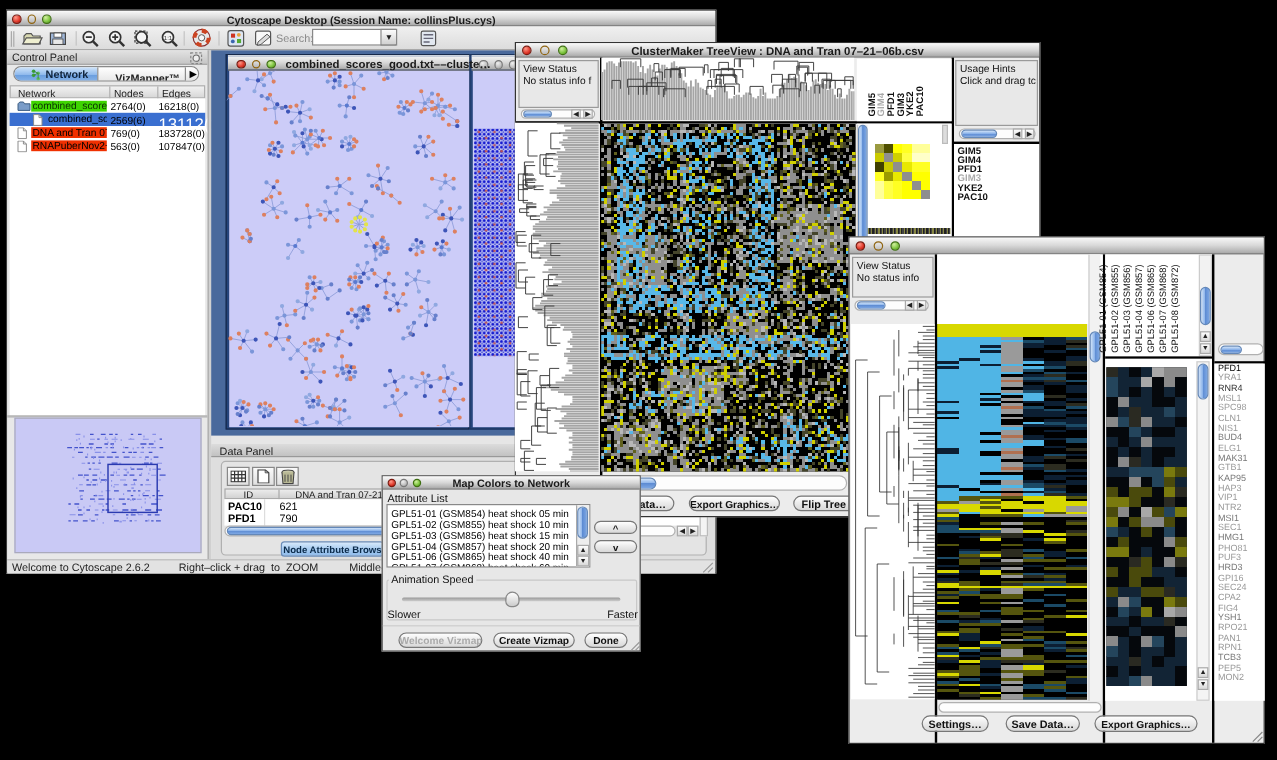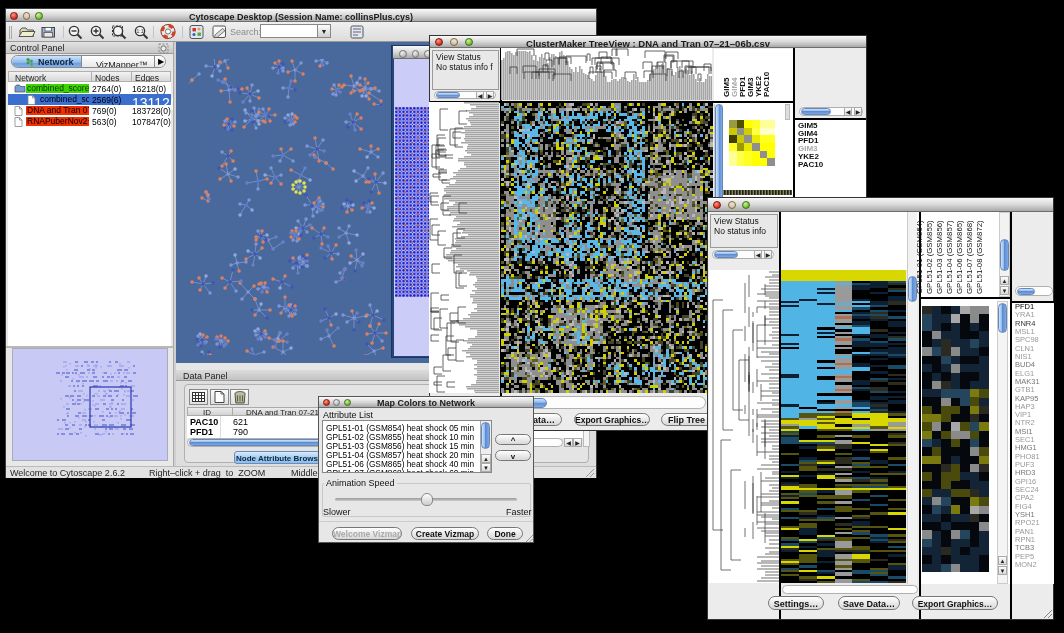--- a/index.html
+++ b/index.html
@@ -92,21 +92,21 @@
           <div class="abs" style="left:0;top:0;width:70px;height:13px;background:linear-gradient(180deg,#cfe4fa,#8db8ec 50%,#6a9ede 51%,#8db8ec);border-right:1px solid #8a8a8a">
             <svg class="abs" style="left:13px;top:1px" width="10" height="11">
               <circle cx="3" cy="2.4" r="1.5" fill="#3aa03a"></circle>
               <circle cx="3" cy="5.8" r="1.5" fill="#3aa03a"></circle>
               <circle cx="6.8" cy="4" r="1.5" fill="#60c060"></circle>
               <circle cx="6.8" cy="8.6" r="1.5" fill="#60c060"></circle>
               <path d="M3 2.4 L6.8 4 L3 5.8 M6.8 4 V8.6" stroke="#3a883a" stroke-width=".7" fill="none"></path>
             </svg>
             <span style="position:absolute;left:26px;top:1px;font-size:9px;font-weight:bold;color:#10243c">Network</span>
           </div>
-          <span style="position:absolute;left:84px;top:4px;font-size:9px;font-weight:normal;color:#222">VizMapper™</span>
+          <span style="position:absolute;left:84px;top:4px;font-size:9px;font-weight:bold;color:#222">VizMapper™</span>
           <div class="abs" style="left:142px;top:0;width:13px;height:13px;border-left:1px solid #8a8a8a;background:linear-gradient(180deg,#fff,#e0e0e0)">
             <span style="position:absolute;left:3px;top:1px;font-size:8px;color:#000">▶</span>
           </div>
         </div>
         <div class="abs" style="left:2px;top:29px;width:163px;height:11px;background:linear-gradient(180deg,#f2f2f2,#d8d8d8);border:1px solid #b0b0b0;font-size:8.5px;color:#222">
           <span class="abs" style="left:6px;top:1px">Network</span>
           <span class="abs" style="left:86px;top:1px">Nodes</span>
           <span class="abs" style="left:126px;top:1px">Edges</span>
           <div class="abs" style="left:82px;top:0;width:1px;height:11px;background:#b0b0b0"></div>
           <div class="abs" style="left:122px;top:0;width:1px;height:11px;background:#b0b0b0"></div>
@@ -162,20 +162,29 @@
                 <pattern id="dotsr" width="13" height="11" patternUnits="userSpaceOnUse">
                   <circle cx="4" cy="3" r="1.1" fill="#cc5544"></circle>
                   <circle cx="10" cy="8" r="1.1" fill="#cc5544"></circle>
                 </pattern>
               </defs>
               <rect width="36" height="190" fill="url(#dots)"></rect>
               <rect width="36" height="190" fill="url(#dotsr)" opacity=".9"></rect>
             </svg>
           </div>
         </div>
+        <div class="abs" style="left:12px;top:3px;width:203px;height:313px;background:#26457c;border:1px solid #16294a">
+          <div class="titlebar abs" style="left:1px;top:0;width:201px;height:13px">
+            <div class="tl red" style="left:7px;top:2.5px;width:7.5px;height:7.5px"></div>
+            <div class="tl yel" style="left:19.5px;top:2.5px;width:7.5px;height:7.5px"></div>
+            <div class="tl grn" style="left:32px;top:2.5px;width:7.5px;height:7.5px"></div>
+            <span class="ttext" style="left:48px;top:2px;font-size:9.5px">combined_scores_good.txt––cluste…</span>
+          </div>
+          <div class="abs" style="left:1.5px;top:13px;width:200px;height:297px;background:#ccccf8;overflow:hidden" id="netc"></div>
+        </div>
       </div>
       <div class="abs" style="left:170px;top:361px;width:420px;height:96px;background:#dedede">
         <div class="abs" style="left:0;top:0;width:418px;height:11px;background:linear-gradient(180deg,#dcdcdc,#c2c2c2);border-bottom:1px solid #999">
           <span style="position:absolute;left:7px;top:1px;font-size:9px;color:#222">Data Panel</span>
         </div>
         <div class="abs" style="left:8px;top:14px;width:405px;height:79px;background:#e4e4e4;border:1px solid #b0b0b0;border-radius:4px"></div>
         <div class="abs" style="left:13px;top:19px;width:19px;height:16px;background:linear-gradient(180deg,#fafafa,#e0e0e0);border:1px solid #888"></div>
         <svg class="abs" style="left:16px;top:22px" width="13" height="10">
           <rect x=".5" y=".5" width="12" height="9" fill="#fff" stroke="#333" stroke-width="1"></rect>
           <path d="M.5 3.5h12M.5 6.5h12M3.5 .5v9M6.5 .5v9M9.5 .5v9" stroke="#333" stroke-width="1"></path>
@@ -247,20 +256,21 @@
       <div class="blk" style="left:70px;top:12px;width:2px;height:383px"></div>
       <div class="blk" style="left:363px;top:12px;width:2px;height:383px"></div>
       <div class="blk" style="left:0;top:65px;width:365px;height:2px"></div>
       <div class="abs" style="left:284px;top:13px;width:79px;height:52px;background:#fff"></div>
       <div class="vlabel" style="left:301px;top:52px;font-size:8px;color:#111">GIM5</div>
       <div class="vlabel" style="left:309px;top:52px;font-size:8px;color:#aaa">GIM4</div>
       <div class="vlabel" style="left:317px;top:52px;font-size:8px;color:#111">PFD1</div>
       <div class="vlabel" style="left:325px;top:52px;font-size:8px;color:#111">GIM3</div>
       <div class="vlabel" style="left:333px;top:52px;font-size:8px;color:#111">YKE2</div>
       <div class="vlabel" style="left:341px;top:52px;font-size:8px;color:#111">PAC10</div>
+      <div class="panel small" style="left:366px;top:14px;width:69px;height:55px;padding:2px 0 0 3px;overflow:hidden">Usage Hints<br>Click and drag tc</div>
       <div class="sbtrack" style="left:369px;top:71px;width:64px;height:9px"></div>
       <div class="sbthumb" style="left:371px;top:72px;width:30px;height:7px"></div>
       <div class="arrbtn" style="left:414px;top:71px;width:8px;height:9px;line-height:9px">◀</div>
       <div class="arrbtn" style="left:424px;top:71px;width:8px;height:9px;line-height:9px">▶</div>
       <div class="blk" style="left:365px;top:82px;width:71px;height:2px"></div>
       <div class="abs" style="left:365px;top:84px;width:71px;height:311px;background:#fff"></div>
       <div class="abs" style="left:368px;top:85px;font-size:8px;font-weight:bold;color:#111">GIM5</div>
       <div class="abs" style="left:368px;top:92.7px;font-size:8px;font-weight:bold;color:#111">GIM4</div>
       <div class="abs" style="left:368px;top:100.4px;font-size:8px;font-weight:bold;color:#111">PFD1</div>
       <div class="abs" style="left:368px;top:108.10000000000001px;font-size:8px;font-weight:bold;color:#aaa">GIM3</div>

